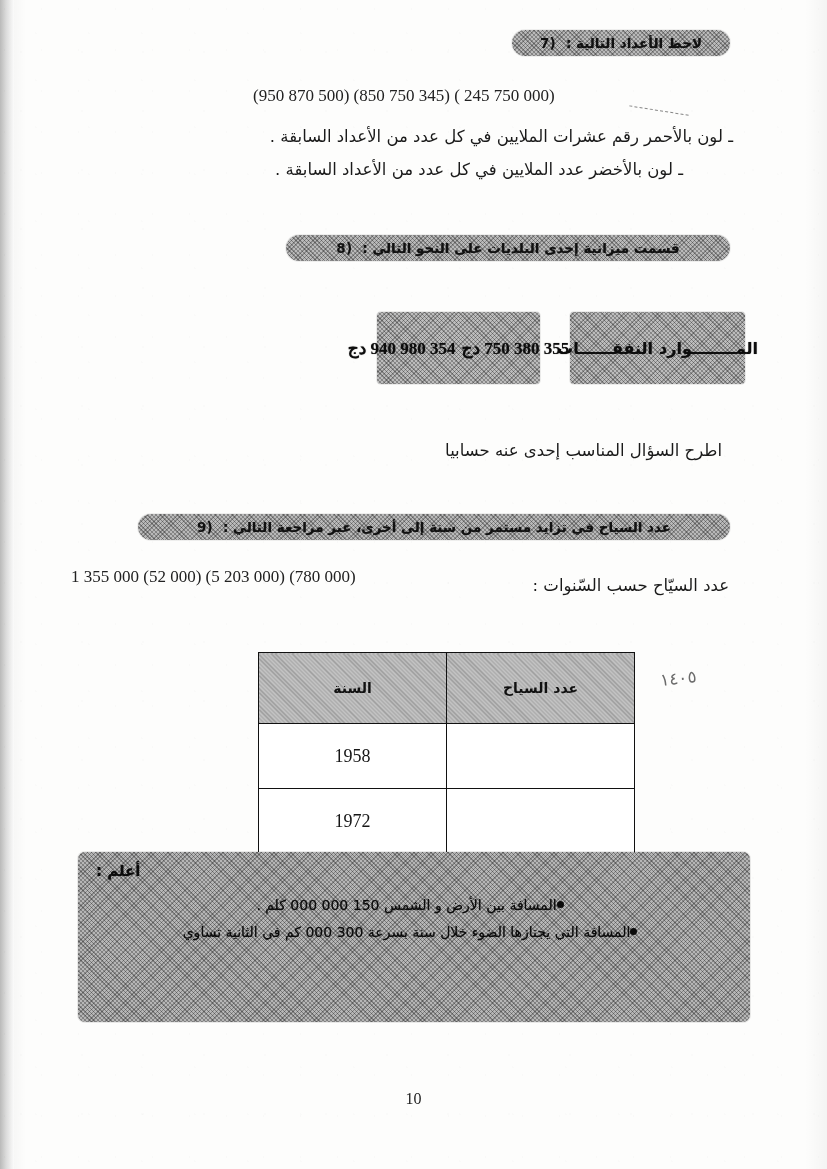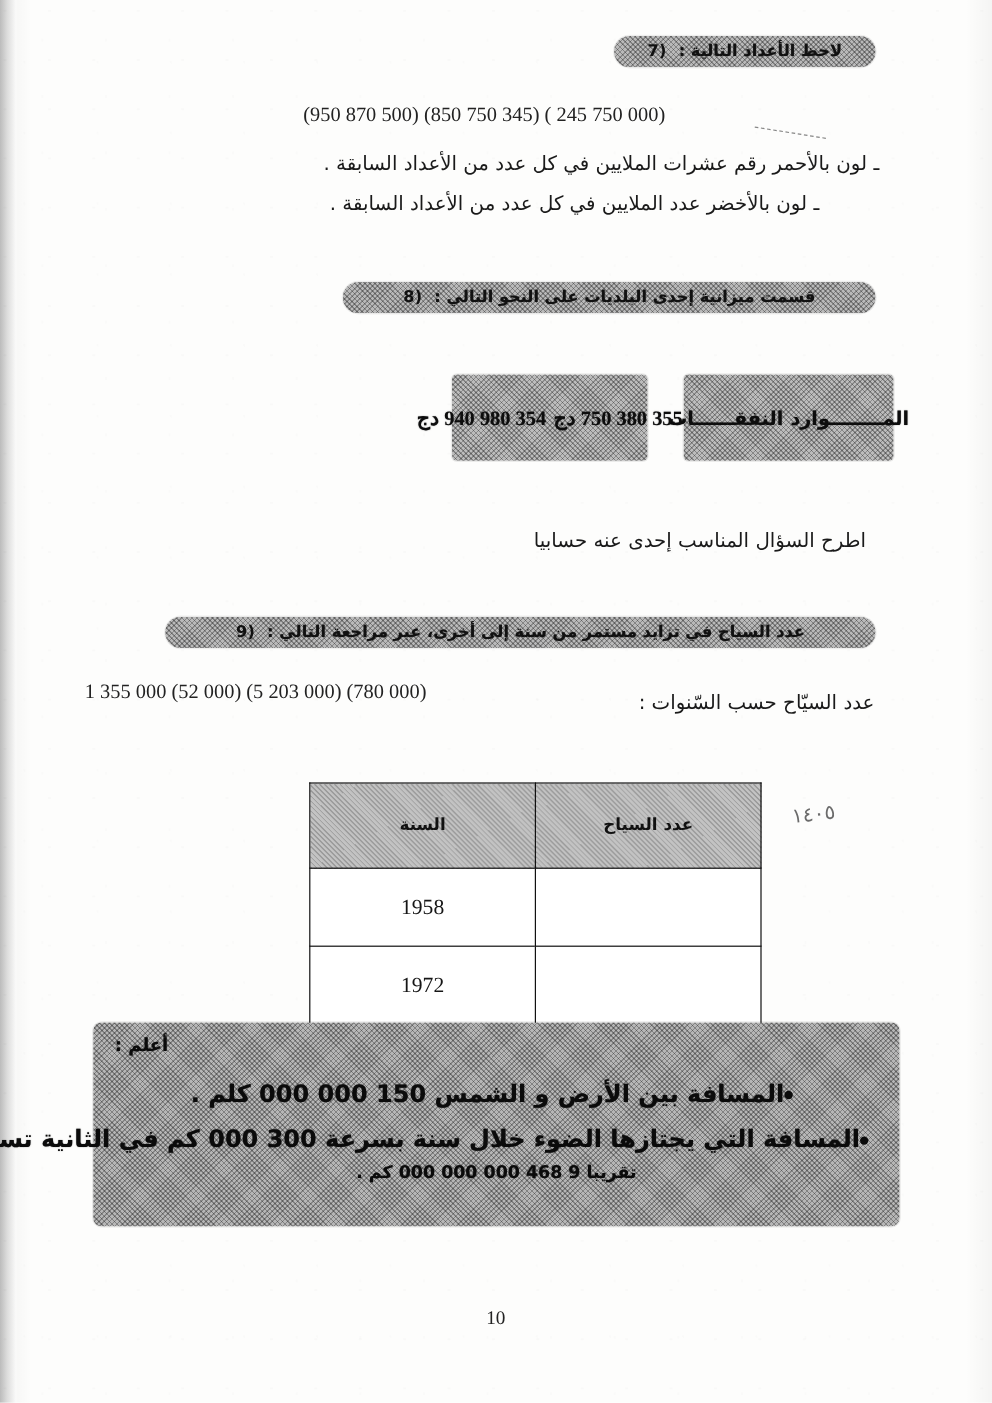--- a/index.html
+++ b/index.html
@@ -153,21 +153,21 @@
     padding:10px 18px 0 18px;
     box-sizing:border-box;
   }
   .info .title{
     font-size:15px;font-weight:bold;color:#0b0b0b;
     text-align:left;
     text-shadow:0 0 1px rgba(0,0,0,.55);
     margin-bottom:12px;
   }
   .info .item{
-    font-size:20px;font-weight:bold;color:#0b0b0b;
+    font-size:14px;font-weight:normal;color:#0b0b0b;
     text-shadow:0 0 1px rgba(0,0,0,.55);
     line-height:1.9;
     text-align:center;
     white-space:nowrap;
   }
   .info .item .dot{
     display:inline-block;width:7px;height:7px;border-radius:50%;
     background:#0b0b0b;margin-inline-start:8px;vertical-align:2px;
   }
   .info .tail{
@@ -277,19 +277,18 @@
     <div class="pen-mark">١٤٠٥</div>
 
     <div class="info">
       <div class="title">أعلم :</div>
       <div class="item">
         <span class="dot"></span><span>المسافة بين الأرض و الشمس 150 000 000 كلم .</span>
       </div>
       <div class="item">
         <span class="dot"></span><span>المسافة التي يجتازها الضوء خلال سنة بسرعة 300 000 كم في الثانية تساوي</span>
       </div>
-      <div class="tail">تقريبا 9 468 000 000 000 كم .</div>
     </div>
 
     <div class="page-num">10</div>
   </div>
 
 </div>
 
 </body></html>

